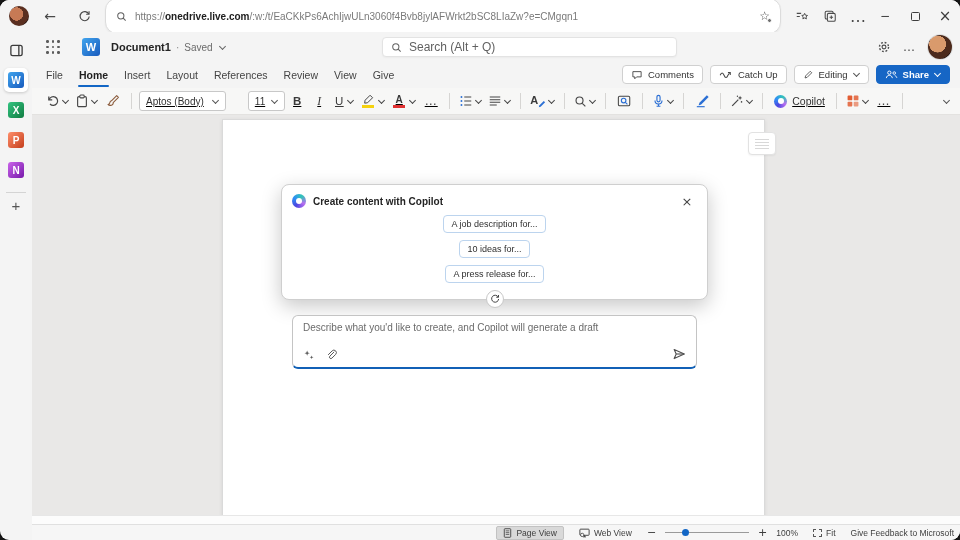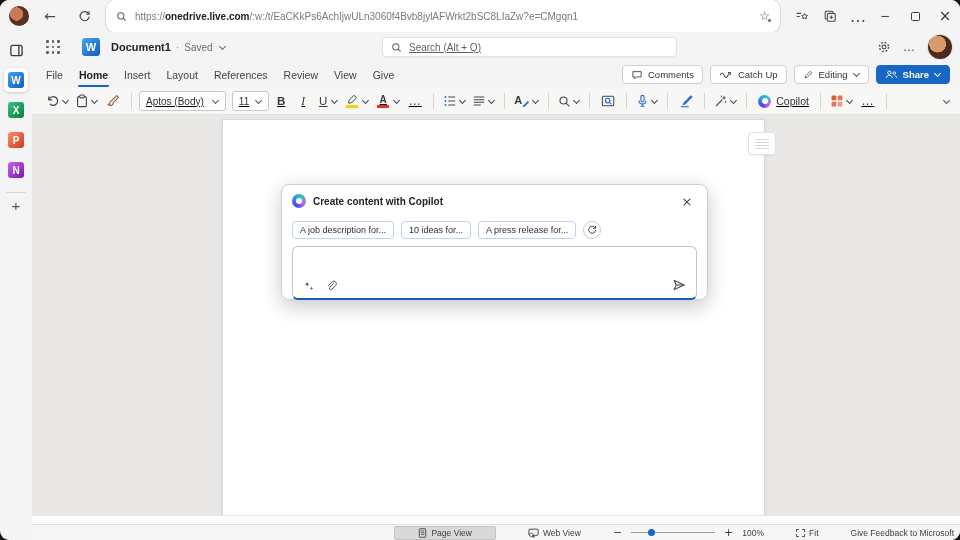--- a/index.html
+++ b/index.html
@@ -59,21 +59,21 @@
   .word-logo { width:18px; height:18px; border-radius:3px; margin-left:22px; color:#fff;
                background:linear-gradient(135deg,#41a5ee,#185abd); font-size:11px; font-weight:bold;
                display:flex; align-items:center; justify-content:center; }
   .title-grp { display:flex; align-items:baseline; margin-left:11px; gap:5px; }
   .doc-title { font-size:11px; font-weight:bold; color:#232323; }
   .title-sep { font-size:10px; color:#8a8a8a; }
   .save-status { font-size:10px; color:#6b6b6b; }
   .search-pill { position:absolute; left:350px; top:5px; width:295px; height:20px; background:#fff;
                  border:1px solid #e3e3e3; border-radius:4px; display:flex; align-items:center;
                  padding:0 8px; color:#616161; box-shadow:0 1px 2px rgba(0,0,0,.04); }
-  .search-pill span { font-size:10px; margin-left:7px;text-decoration:underline; }
+  .search-pill span { font-size:12px; margin-left:7px; }
   .hdr-right { position:absolute; right:8px; top:0; height:30px; display:flex; align-items:center; gap:12px; }
   .hdr-right .hic { color:#4e4e4e; display:flex; align-items:center; justify-content:center; }
   .u-avatar { width:24px; height:24px; border-radius:50%;
               background:radial-gradient(circle at 40% 38%, #d99a6c 0 40%, #4c2a1c 41% 72%, #241310 73%);
               box-shadow:0 0 0 1px rgba(0,0,0,.08); }
 
   
   .tab-row { height:26px; background:#f4f4f4; display:flex; align-items:center; position:relative;
              padding-left:6px; }
   .rtab { font-size:10.5px; color:#444; padding:0 8px; height:100%; display:flex; align-items:center;
@@ -94,21 +94,21 @@
   
   .cmd-bar { height:27px; background:#f7f7f6; border-bottom:1px solid #e3e2e0; display:flex;
              align-items:center; padding-left:12px; gap:2px; position:relative;text-decoration:underline; }
   .cbtn { height:22px; min-width:22px; display:flex; align-items:center; justify-content:center;
           gap:2px; color:#464646; padding:0 2px; }
   .cdiv { width:1px; height:16px; background:#d6d5d3; margin:0 5px; flex:0 0 auto; }
   .font-box { height:20px; border:1px solid #c8c8c8; border-radius:3px; background:#fff;
               display:flex; align-items:center; font-size:10px; color:#333; padding:0 6px; gap:8px; }
   .size-box { height:20px; border:1px solid #c8c8c8; border-radius:3px; background:#fff;
               display:flex; align-items:center; font-size:10px; color:#333; padding:0 6px; gap:6px;
-              margin-left:4px;text-align:center; }
+              margin-left:20px;text-align:center; }
   .fmt { font-size:11.5px; color:#3a3a3a; width:20px; text-align:center; }
   .fmt.b { font-weight:bold; }
   .fmt.i { font-style:italic; font-family:"Liberation Serif",serif; }
   .fmt.u { text-decoration:underline; }
   .colorbtn { display:flex; flex-direction:column; align-items:center; width:16px; }
   .colorbtn .bar { width:12px; height:3px; margin-top:1px; }
   .copilot-btn { display:flex; align-items:center; gap:5px; font-size:10.5px; color:#333; padding:0 4px; }
   .copilot-logo { width:13px; height:13px; border-radius:50%;
                   background:conic-gradient(from 210deg,#4c46e0,#2f8ef5,#30c5b7,#b86df0,#4c46e0); position:relative; }
   .copilot-logo::after { content:""; position:absolute; left:3.5px; top:3.5px; width:6px; height:6px;
@@ -121,45 +121,45 @@
   .page { position:absolute; left:190px; top:4px; width:543px; bottom:-4px; background:#fff;
           border:1px solid #dadada; box-shadow:0 1px 4px rgba(0,0,0,.08); }
   .margin-note { position:absolute; left:716px; top:17px; width:28px; height:23px; background:#fff;
                  border:1px solid #e2e2e2; border-radius:4px; box-shadow:0 1px 2px rgba(0,0,0,.05);
                  display:flex; flex-direction:column; justify-content:center; gap:2px; padding:0 6px; }
   .margin-note i { height:1px; background:#d8d8d8; display:block; }
 
   
   .cop-card { position:absolute; left:249px; top:69px; width:427px; height:116px; background:#fff;
               border:1px solid #cfcfcf; border-radius:8px; box-shadow:0 6px 20px rgba(0,0,0,.22); }
-  .cop-head { display:flex; align-items:center; padding:9px 12px 12px 10px; gap:7px; }
+  .cop-head { display:flex; align-items:center; padding:9px 12px 6px 10px; gap:7px; }
   .cop-head .copilot-logo { width:14px; height:14px; }
   .cop-title { font-size:10px; font-weight:bold; color:#242424; }
   .cop-close { margin-left:auto; color:#444; font-size:13px; line-height:1; width:16px; text-align:center; }
-  .chip-row { display:flex; align-items:center; gap:7px; padding:1px 10px 7px; }
+  .chip-row { display:flex; align-items:center; gap:7px; padding:1px 10px 7px;flex-direction:column; }
   .chip { border:1px solid #bcd4ee; border-radius:4px; background:#fff; font-size:9px; color:#2f2f2f;
           padding:3px 7px; white-space:nowrap; }
   .chip-refresh { width:18px; height:18px; border:1px solid #c9c9c9; border-radius:50%; background:#fff;
                   display:flex; align-items:center; justify-content:center; color:#444; }
   .prompt-box { margin:0 10px; height:54px; border:1px solid #c4c4c4; border-bottom:2px solid #1160b6;
                 border-radius:6px; position:relative; background:#fff; }
   .prompt-box textarea { position:absolute; inset:6px 10px 24px 10px; border:none; outline:none;
                          resize:none; font-family:"Liberation Sans",sans-serif; font-size:10px;
                          color:#333; background:transparent; }
   .prompt-box textarea::placeholder { color:#6b6b6b; }
   .prompt-icons { position:absolute; left:10px; bottom:6px; display:flex; gap:10px; color:#555; }
   .send-btn { position:absolute; right:10px; bottom:6px; color:#4f4f4f; }
 
   
   .hscroll { height:9px; background:#fcfcfc; border-top:1px solid #e7e7e7; }
   .status-bar { height:16px; background:#f6f6f6; border-top:1px solid #e0e0e0; display:flex;
                 align-items:center; font-size:8.5px; color:#3d3d3d; position:relative; }
   .sb-left { display:flex; gap:16px; padding-left:38px; }
   .sb-right { position:absolute; right:6px; top:0; bottom:0; display:flex; align-items:center; gap:9px; }
-  .sb-chip { display:flex; align-items:center; gap:4px; padding:1px 23px; border-radius:2px; }
+  .sb-chip { display:flex; align-items:center; gap:4px; padding:1px 6px; border-radius:2px; }
   .sb-chip.sel { background:#d9d9d9; border:1px solid #c2c2c2; }
   .zoom-track { width:84px; height:1.5px; background:#9a9a9a; position:relative; }
   .zoom-dot { position:absolute; left:20%; top:-3px; width:7px; height:7px; border-radius:50%;
               background:#1266c5; }
   .fit-box { width:9px; height:8px; border:1px dashed #555; border-radius:1px; }
   .sign { font-size:11px; color:#3d3d3d; }
 </style>
 </head>
 <body>
 
@@ -482,20 +482,21 @@
             <span class="chip">10 ideas for...</span>
             <span class="chip">A press release for...</span>
             <span class="chip-refresh">
               <svg width="10" height="10" viewBox="0 0 16 16">
                   <path d="M13.2 5A5.6 5.6 0 1 0 13.8 8" fill="none" stroke="#444" stroke-width="1.6"></path>
                   <path d="M13.6 1.6v3.6h-3.6" fill="none" stroke="#444" stroke-width="1.6"></path>
                 </svg>
             </span>
           </div>
           <div class="prompt-box">
+            <textarea placeholder="Describe what you'd like to create, and Copilot will generate a draft" style=""></textarea>
             <div class="prompt-icons">
               <svg width="12" height="12" viewBox="0 0 16 16">
                   <path d="M5.5 2l.9 2.6L9 5.5l-2.6.9L5.5 9l-.9-2.6L2 5.5l2.6-.9z" fill="#555"></path>
                   <path d="M11.5 8.5l.6 1.9 1.9.6-1.9.6-.6 1.9-.6-1.9-1.9-.6 1.9-.6z" fill="#555"></path>
                 </svg>
               <svg width="12" height="12" viewBox="0 0 16 16">
                   <path d="M11.8 4.2l-5.3 5.3a1.9 1.9 0 0 0 2.7 2.7l5-5a3.3 3.3 0 0 0-4.7-4.7l-5 5" fill="none" stroke="#555" stroke-width="1.3" stroke-linecap="round"></path>
                 </svg>
             </div>
             <svg class="send-btn" width="14" height="14" viewBox="0 0 16 16">

